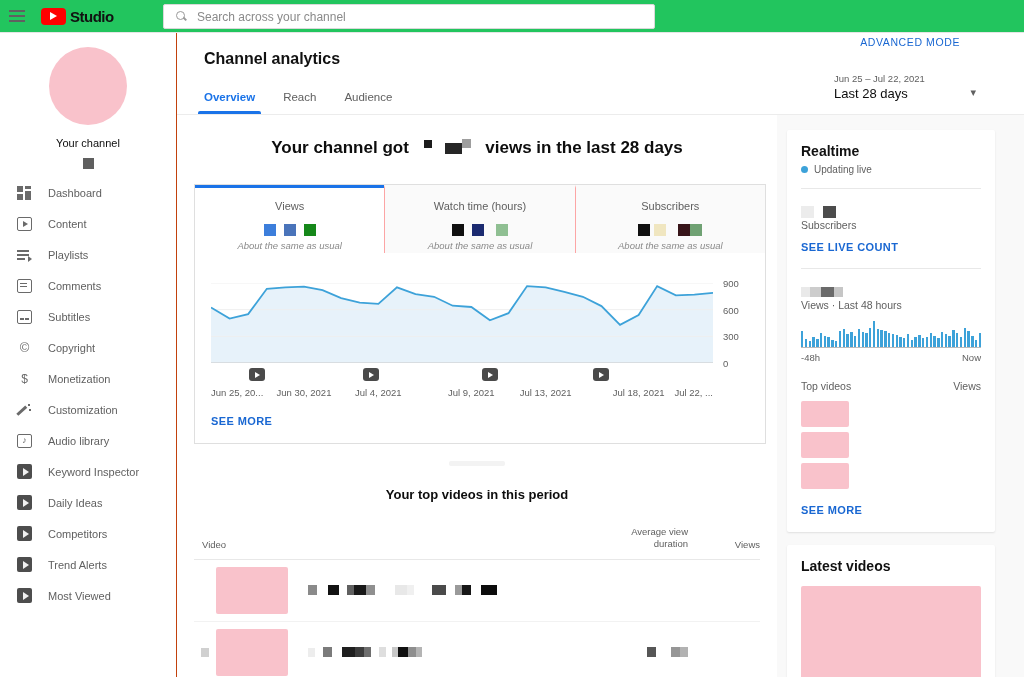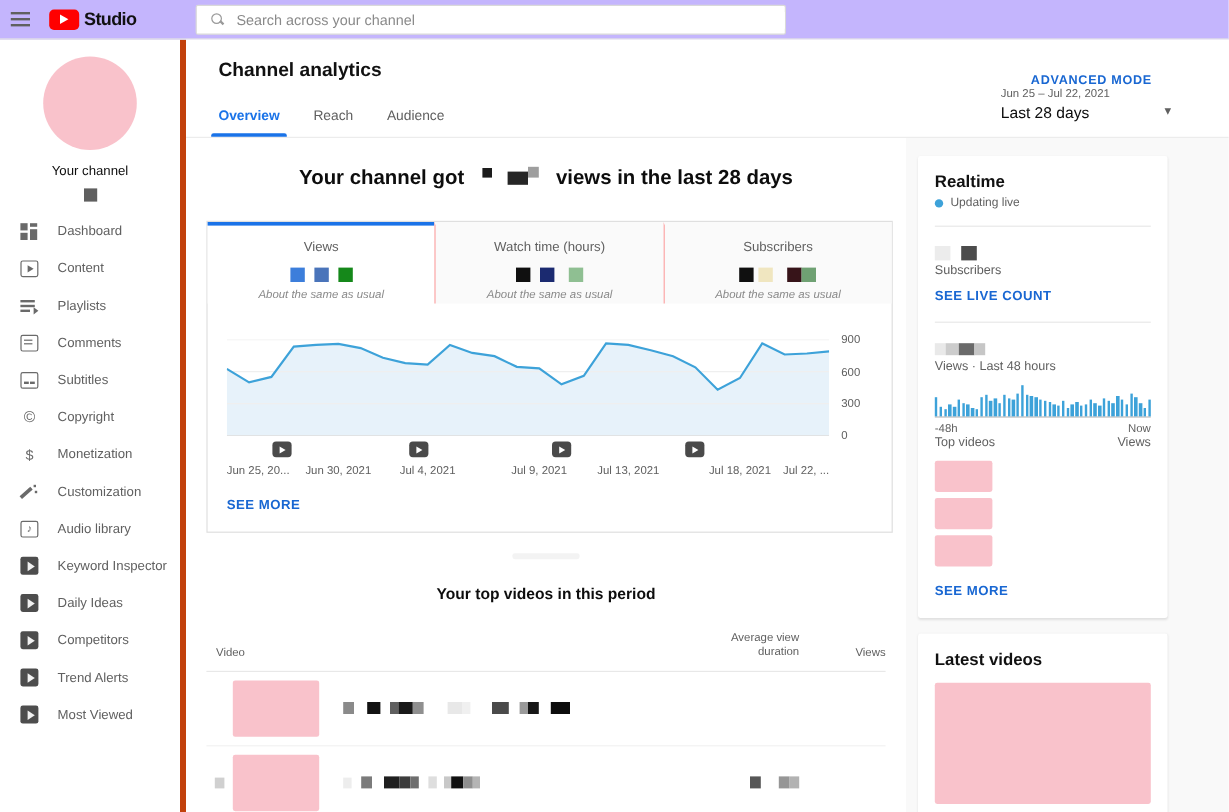--- a/index.html
+++ b/index.html
@@ -1,19 +1,19 @@
 <!DOCTYPE html>
 <html><head>
 <meta charset="utf-8">
 <style>
   *{box-sizing:border-box;margin:0;padding:0}
   html,body{width:1024px;height:677px;overflow:hidden;background:#fff;
     font-family:"Liberation Sans",sans-serif;color:#0d0d0d}
   
-  .topbar{height:33px;display:flex;align-items:center;border-bottom:1px solid #e5e5e5;position:relative;background:#c4b5fd}
+  .topbar{height:33px;display:flex;align-items:center;border-bottom:1px solid #e5e5e5;position:relative;background:#22c55e}
   .hamb{width:16px;height:12px;background:linear-gradient(#606060 0 0) 0 0/16px 2px no-repeat,linear-gradient(#606060 0 0) 0 5px/16px 2px no-repeat,linear-gradient(#606060 0 0) 0 10px/16px 2px no-repeat;cursor:pointer}
   .topbar .hamb{margin-left:9px}
   .logo{display:flex;align-items:center;margin-left:16px;cursor:pointer}
   .logo-play{width:25px;height:17px;background:#f00;border-radius:4px;display:flex;align-items:center;justify-content:center}
   .logo-play i{border-left:7px solid #fff;border-top:4px solid transparent;border-bottom:4px solid transparent}
   .logo-text{font-size:15px;font-weight:bold;letter-spacing:-.5px;margin-left:4px;color:#111}
   .searchbox{position:absolute;left:163px;top:4px;width:492px;height:25px;border:1px solid #d9d9d9;border-radius:2px;display:flex;align-items:center;background:#fff}
   .mag{width:11px;height:11px;margin:0 10px 0 12px;position:relative}
   .mag::before{content:"";position:absolute;left:0;top:0;width:7px;height:7px;border:1.5px solid #9a9a9a;border-radius:50%}
   .mag::after{content:"";position:absolute;left:7px;top:7px;width:4px;height:1.5px;background:#9a9a9a;transform:rotate(45deg)}
@@ -24,21 +24,21 @@
   .ext-stat .v{font-size:10px;font-weight:bold;color:#4a84c8}
   .ext-stat .u{font-size:7.5px;color:#9a9a9a}
   .ext-chart{width:13px;height:13px;background:#6f6f6f;border-radius:2px;margin:0 4px;position:relative;cursor:pointer}
   .ext-chart::after{content:"";position:absolute;left:2px;right:2px;bottom:2px;height:8px;background:linear-gradient(#fff 0 0) 0 4px/2px 4px no-repeat,linear-gradient(#fff 0 0) 3.5px 2px/2px 6px no-repeat,linear-gradient(#fff 0 0) 7px 0/2px 8px no-repeat}
   .ext-sep{width:1px;height:16px;background:#ddd;margin:0 5px}
   .ext-app{width:20px;height:20px;background:#3e7cc1;border-radius:3px;display:flex;align-items:center;justify-content:center;cursor:pointer}
   .ext-app i{border-left:8px solid #16325f;border-top:5px solid transparent;border-bottom:5px solid transparent;margin-left:2px}
   .ext-menu{margin-left:7px}
   
   .shell{display:flex;height:644px}
-  .sidebar{width:155px;border-right:5px solid #c2410c;background:#fff;flex:none}
+  .sidebar{width:177px;border-right:1px solid #c2410c;background:#fff;flex:none}
   .chanbox{text-align:center;padding-top:14px}
   .avatar{width:78px;height:78px;border-radius:50%;background:#f9c2cb;margin:0 auto;cursor:pointer}
   .chan-label{font-size:11px;color:#0d0d0d;margin-top:12px}
   .chan-red{margin-top:5px;height:11px}
   .sidenav{margin-top:12px}
   .nav-item{display:flex;align-items:center;height:31px;padding-left:17px;cursor:pointer}
   .nav-item.active{background:#f0f0f0}
   .nav-label{font-size:11px;color:#606060;margin-left:16px;white-space:nowrap}
   .nav-item.active .nav-label{color:#c00000;font-weight:bold}
   .nav-icon{width:15px;height:14px;flex:none;position:relative;display:inline-flex;align-items:center;justify-content:center;color:#6a6a6a;font-size:12px;line-height:1}
@@ -57,21 +57,21 @@
   .ic-monetization{font-size:12px}
   .ic-customization::before{content:"";position:absolute;left:1px;bottom:1px;width:12px;height:2.5px;background:#6a6a6a;transform:rotate(-42deg);transform-origin:left bottom}
   .ic-customization::after{content:"";position:absolute;right:2px;top:1px;width:2px;height:2px;background:#6a6a6a;box-shadow:-4px 3px 0 #6a6a6a,1px 5px 0 #6a6a6a}
   .ic-audio{border:1.5px solid #6a6a6a;border-radius:2px;font-size:9px}
   .ic-vidiq{background:#4d4d4d;border-radius:2px;height:15px}
   .ic-vidiq i{border-left:6px solid #f1f1f1;border-top:4px solid transparent;border-bottom:4px solid transparent;margin-left:2px}
   
   .main{flex:1;display:flex;flex-direction:column;min-width:0}
   .main-header{height:82px;background:#fff;position:relative;border-bottom:1px solid #ececec;flex:none}
   .page-title{font-size:16px;font-weight:bold;color:#111;position:absolute;left:27px;top:17px}
-  .adv-mode{position:absolute;right:64px;top:28px;font-size:10.5px;font-weight:bold;letter-spacing:.6px;color:#1967d2;cursor:pointer}
+  .adv-mode{position:absolute;right:64px;top:3px;font-size:10.5px;font-weight:normal;letter-spacing:.6px;color:#1967d2;cursor:pointer}
   .tabs{position:absolute;left:13px;bottom:0;display:flex}
   .tab{font-size:11.5px;color:#606060;padding:0 14px;height:34px;display:flex;align-items:center;cursor:pointer;position:relative}
   .tab.active{color:#1a73e8;font-weight:bold}
   .tab.active::after{content:"";position:absolute;left:8px;right:8px;bottom:0;height:3px;background:#1a73e8;border-radius:2px 2px 0 0}
   .datepicker{position:absolute;right:62px;top:40px;width:128px;cursor:pointer}
   .date-range{font-size:9.5px;color:#606060}
   .date-period{font-size:13px;color:#0d0d0d;margin-top:2px}
   .date-caret{position:absolute;right:-14px;bottom:2px;color:#606060;font-size:11px}
   .body-area{flex:1;background:#f9f9f9;display:flex;overflow:hidden}
   .content-panel{width:600px;background:#fff;flex:none;padding-top:23px}
@@ -122,21 +122,21 @@
   .rt-live{display:flex;align-items:center;margin-top:5px}
   .live-dot{width:7px;height:7px;border-radius:50%;background:#3da2d9;margin-right:6px}
   .rt-live span{font-size:10px;color:#606060}
   .card hr{border:0;border-top:1px solid #e8e8e8;margin:13px 0}
   .rt-label{font-size:10.5px;color:#606060;margin-top:5px}
   .card .link{margin-top:10px}
   .rt-blocks{height:12px;margin-top:2px}
   .rt-bars{display:flex;align-items:flex-end;height:27px;margin-top:10px;border-bottom:1px solid #bbb;gap:1.4px}
   .rt-bars i{flex:1;background:#3da2d9}
   .rt-axis{display:flex;justify-content:space-between;font-size:9.5px;color:#606060;margin-top:4px}
-  .rt-tv-head{display:flex;justify-content:space-between;font-size:10.5px;color:#606060;}
+  .rt-tv-head{display:flex;justify-content:space-between;font-size:10.5px;color:#606060;margin-top:17px}
   .rt-thumbs{margin-top:9px}
   .rt-thumb{width:48px;height:26px;background:#f9c2cb;border-radius:2px;margin-bottom:5px;cursor:pointer}
   .lv-card{margin-top:13px}
   .lv-title{font-size:14px;font-weight:bold;color:#111}
   .lv-thumb{width:180px;height:101px;background:#f9c2cb;margin-top:12px;border-radius:2px;cursor:pointer}
   .rb{display:inline-block;vertical-align:middle}
 </style>
 </head>
 <body>
 

